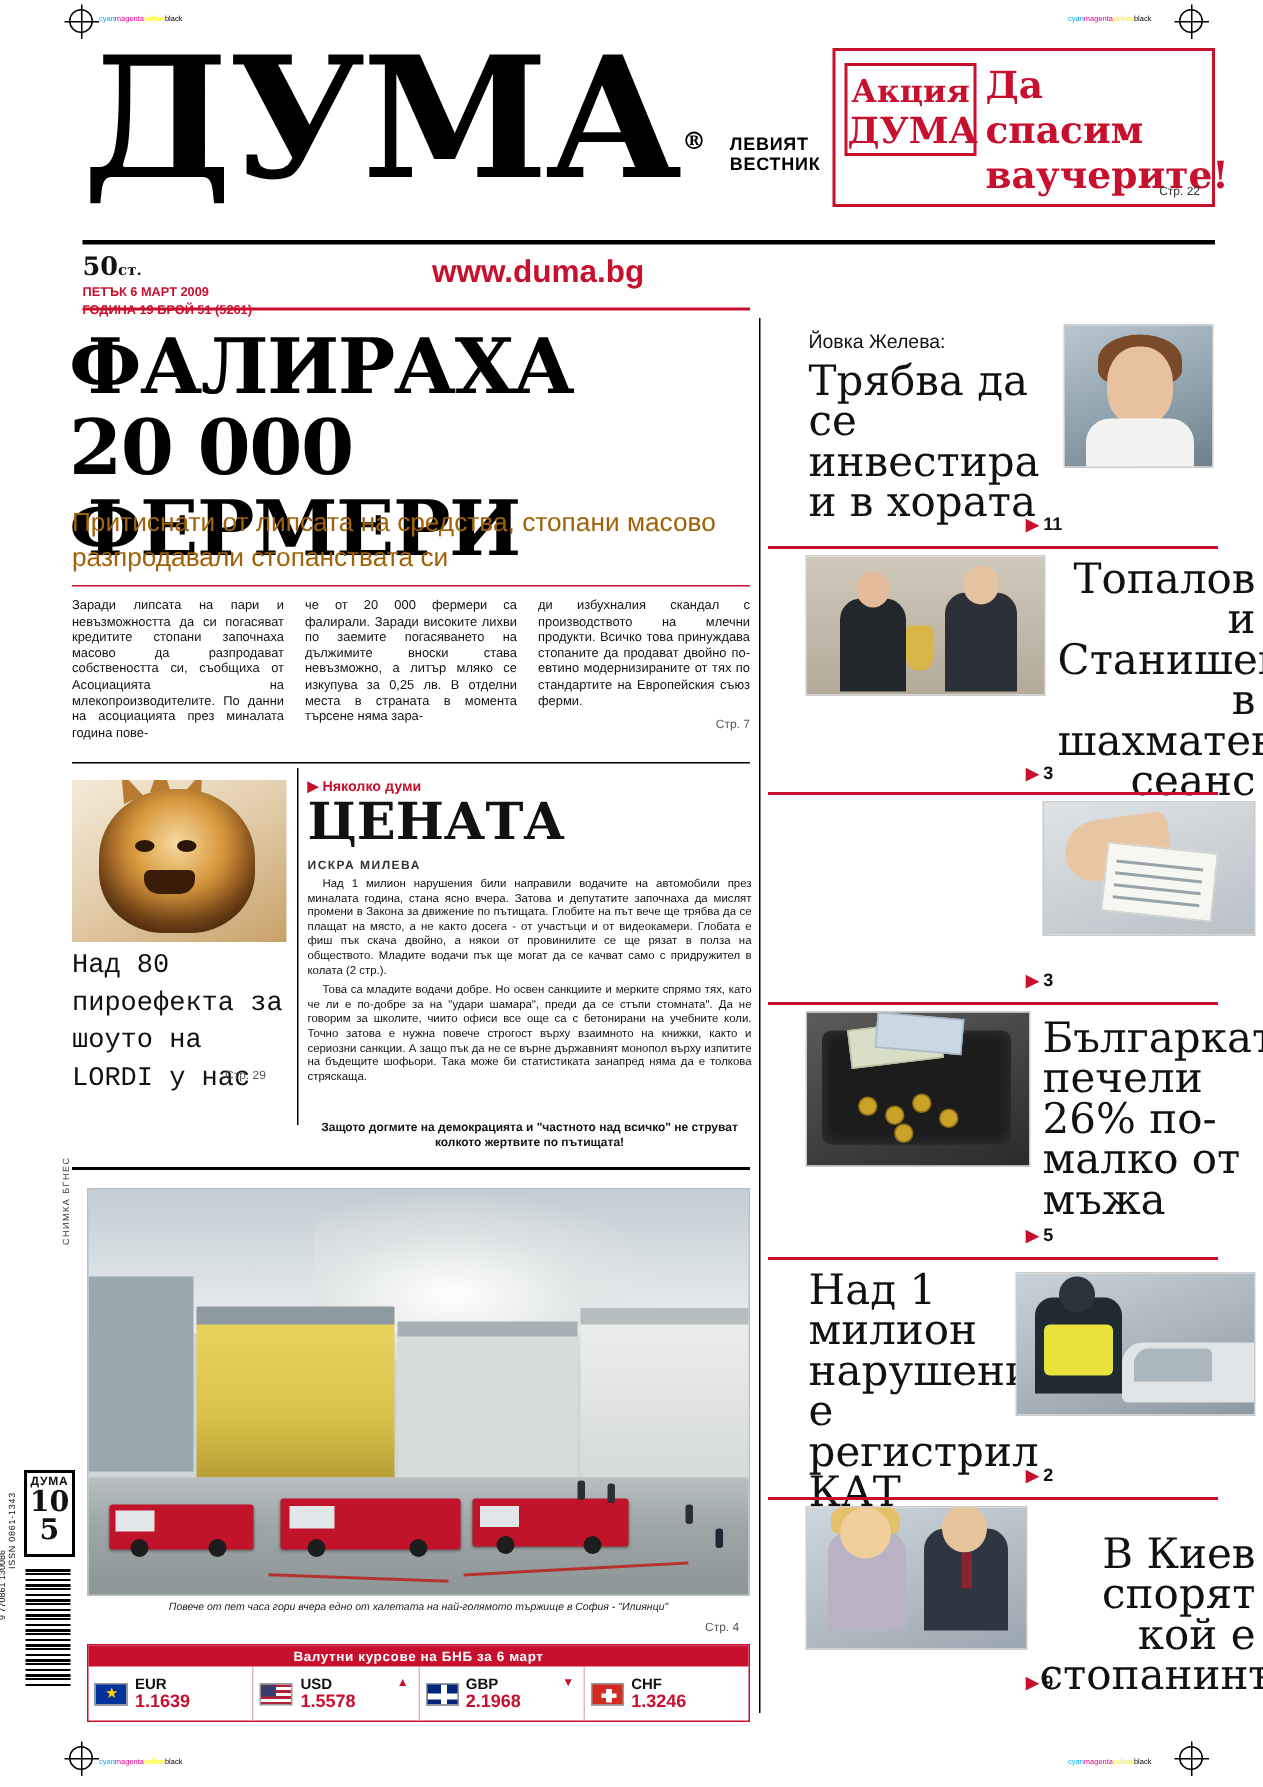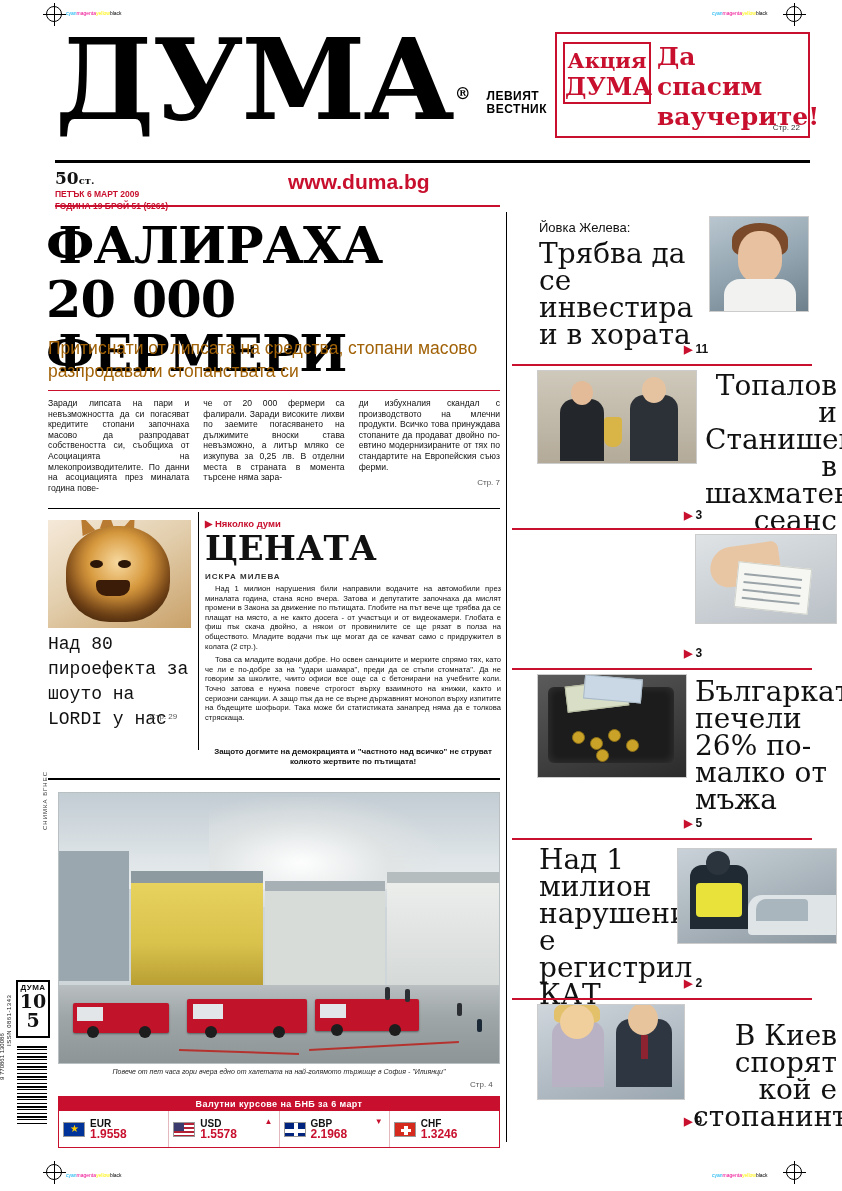--- a/index.html
+++ b/index.html
@@ -426,21 +426,21 @@
   <div class="photo-cap">Повече от пет часа гори вчера едно от халетата на най-голямото тържище в София - "Илиянци"</div>
   <div class="photo-page">Стр. 4</div>
 
   <div class="curr">
     <div class="curr-head">Валутни курсове на БНБ за 6 март</div>
     <div class="curr-row">
       <div class="curr-cell">
         <div class="flag flag-eur"></div>
         <div class="curr-txt">
           <div class="curr-code">EUR</div>
-          <div class="curr-val">1.9558</div>
+          <div class="curr-val">1.1639</div>
         </div>
       </div>
       <div class="curr-cell">
         <div class="flag flag-usd"></div>
         <div class="curr-txt">
           <div class="curr-code">USD</div>
           <div class="curr-val">1.5578</div>
         </div>
         <span class="arrow-up">▲</span>
       </div>

